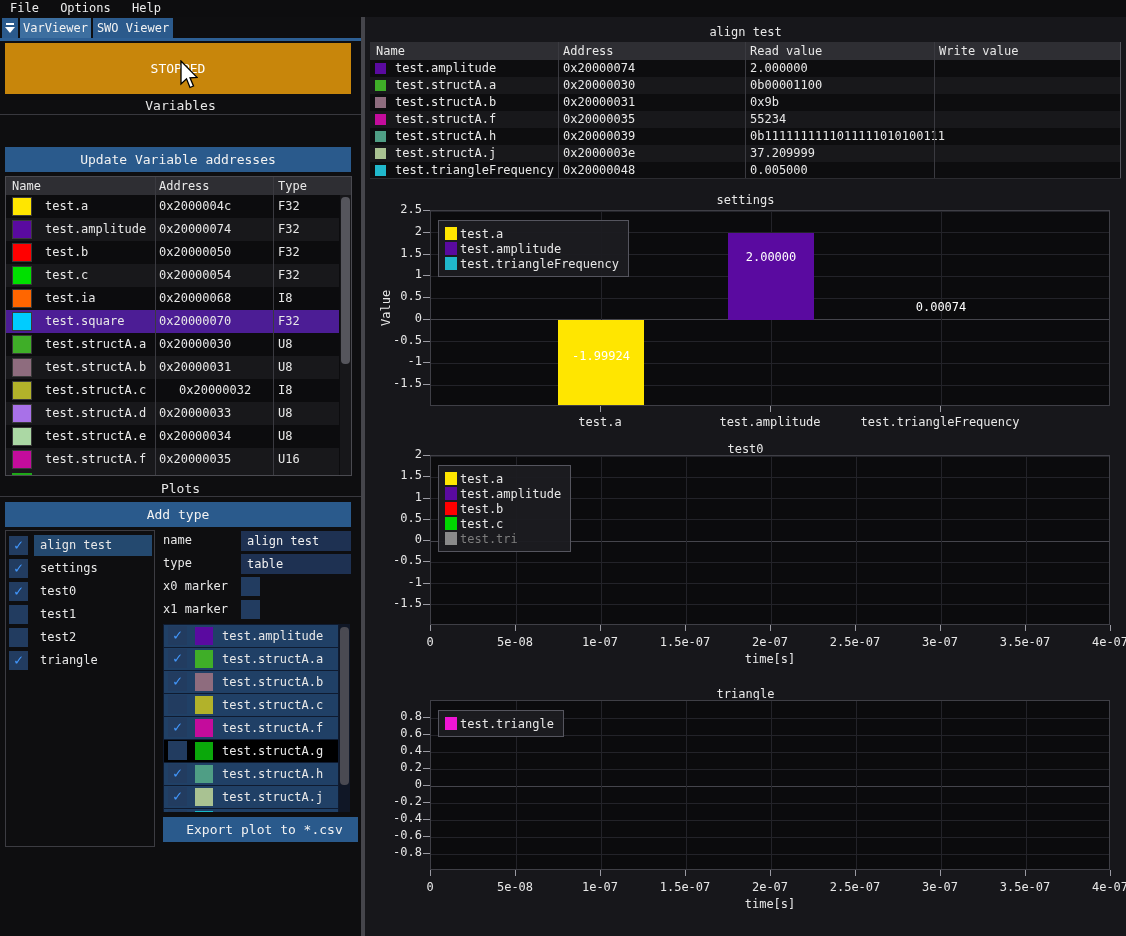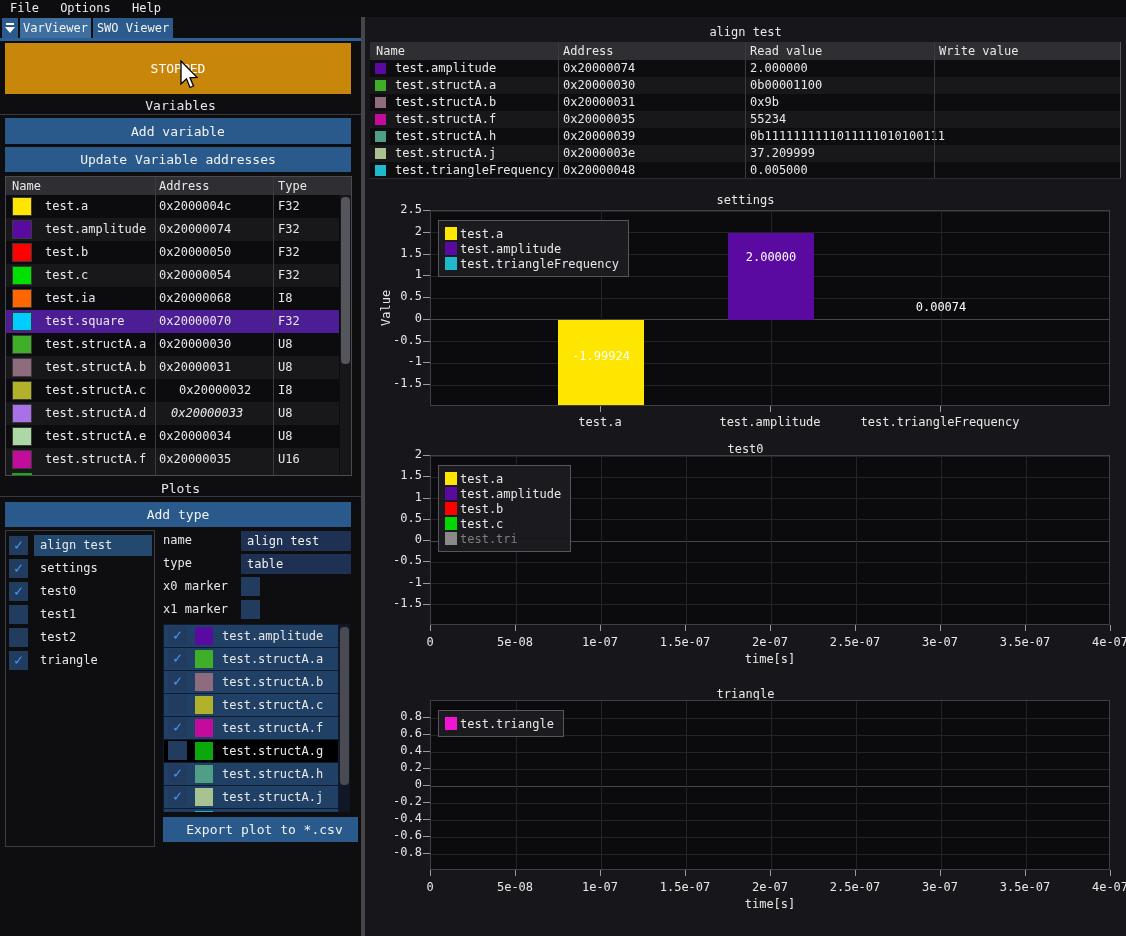--- a/index.html
+++ b/index.html
@@ -64,21 +64,20 @@
       <div class="ticon-tri"></div>
     </div>
     <div id="tab-var" class="tab">VarViewer</div>
     <div id="tab-swo" class="tab">SWO Viewer</div>
     <div id="tab-underline"></div>
 
     <div id="stopped-btn">STOPPED</div>
 
     <div id="variables-header" class="sec-h">Variables</div>
     <div id="sep1" class="sep"></div>
-    <div id="add-var-btn" class="blue-btn">Add variable</div>
     <div id="update-btn" class="blue-btn">Update Variable addresses</div>
 
     <div id="var-table">
       <div class="vt-head">
         <span style="position:absolute;left:6px;">Name</span>
         <span style="position:absolute;left:153px;">Address</span>
         <span style="position:absolute;left:272px;">Type</span>
       </div>
       <div id="vt-rows">
           <div style="position: absolute; left: 0px; top: 18px; width: 333px; height: 23px; background: rgb(12, 12, 14);">
@@ -131,21 +130,21 @@
           </div>
           <div style="position: absolute; left: 0px; top: 202px; width: 333px; height: 23px; background: rgb(12, 12, 14);">
             <div style="position: absolute; left: 6px; top: 2px; width: 20px; height: 19px; background: rgb(178, 178, 42); border: 1px solid rgb(58, 58, 58); box-sizing: border-box;"></div>
             <div style="position: absolute; left: 39px; top: 4px;">test.structA.c</div>
             <div style="position: absolute; left: 153px; top: 4px; margin-left: 20px;">0x20000032</div>
             <div style="position: absolute; left: 272px; top: 4px;">I8</div>
           </div>
           <div style="position: absolute; left: 0px; top: 225px; width: 333px; height: 23px; background: rgb(24, 24, 27);">
             <div style="position: absolute; left: 6px; top: 2px; width: 20px; height: 19px; background: rgb(168, 113, 232); border: 1px solid rgb(58, 58, 58); box-sizing: border-box;"></div>
             <div style="position: absolute; left: 39px; top: 4px;">test.structA.d</div>
-            <div style="position: absolute; left: 165px; top: 4px; font-style: italic;">0x20000033</div>
+            <div style="position: absolute; left: 153px; top: 4px;">0x20000033</div>
             <div style="position: absolute; left: 272px; top: 4px;">U8</div>
           </div>
           <div style="position: absolute; left: 0px; top: 248px; width: 333px; height: 23px; background: rgb(12, 12, 14);">
             <div style="position: absolute; left: 6px; top: 2px; width: 20px; height: 19px; background: rgb(171, 216, 164); border: 1px solid rgb(58, 58, 58); box-sizing: border-box;"></div>
             <div style="position: absolute; left: 39px; top: 4px;">test.structA.e</div>
             <div style="position: absolute; left: 153px; top: 4px;">0x20000034</div>
             <div style="position: absolute; left: 272px; top: 4px;">U8</div>
           </div>
           <div style="position: absolute; left: 0px; top: 271px; width: 333px; height: 23px; background: rgb(24, 24, 27);">
             <div style="position: absolute; left: 6px; top: 2px; width: 20px; height: 19px; background: rgb(196, 12, 156); border: 1px solid rgb(58, 58, 58); box-sizing: border-box;"></div>

